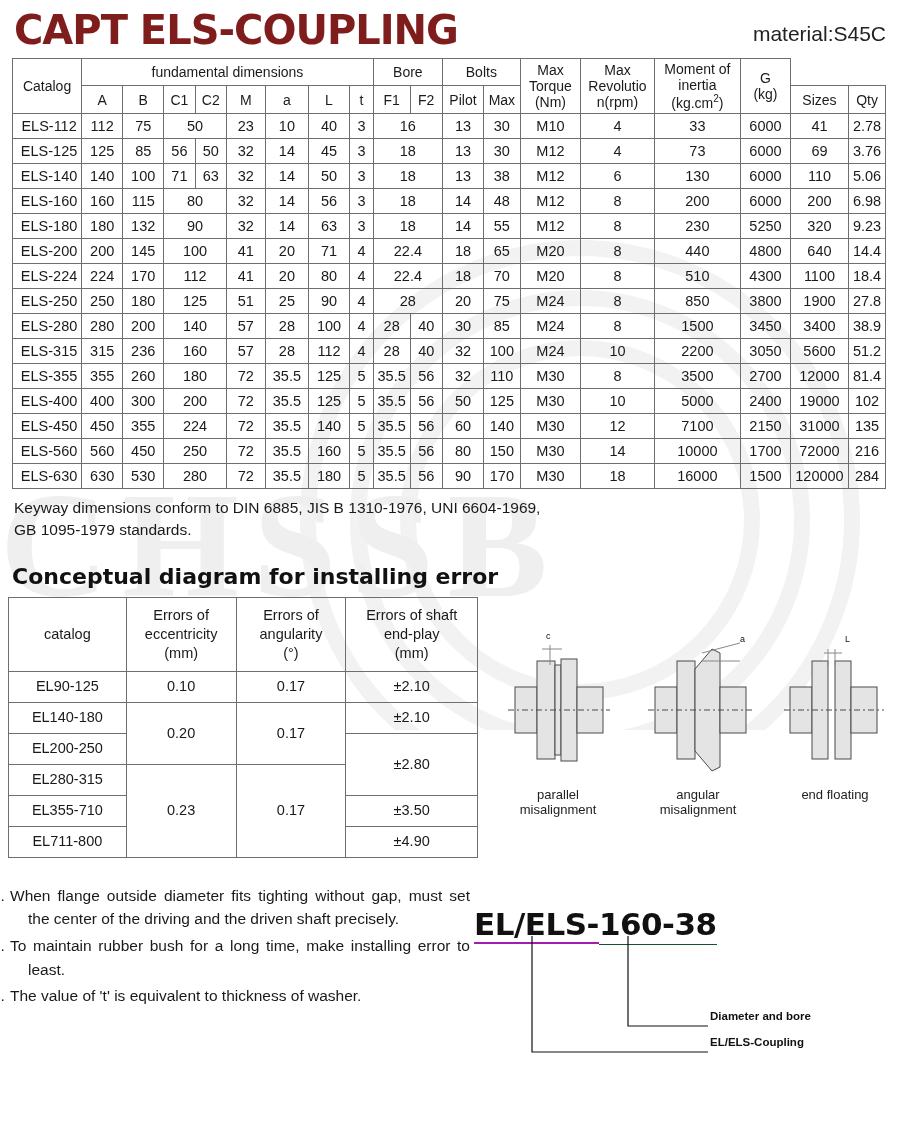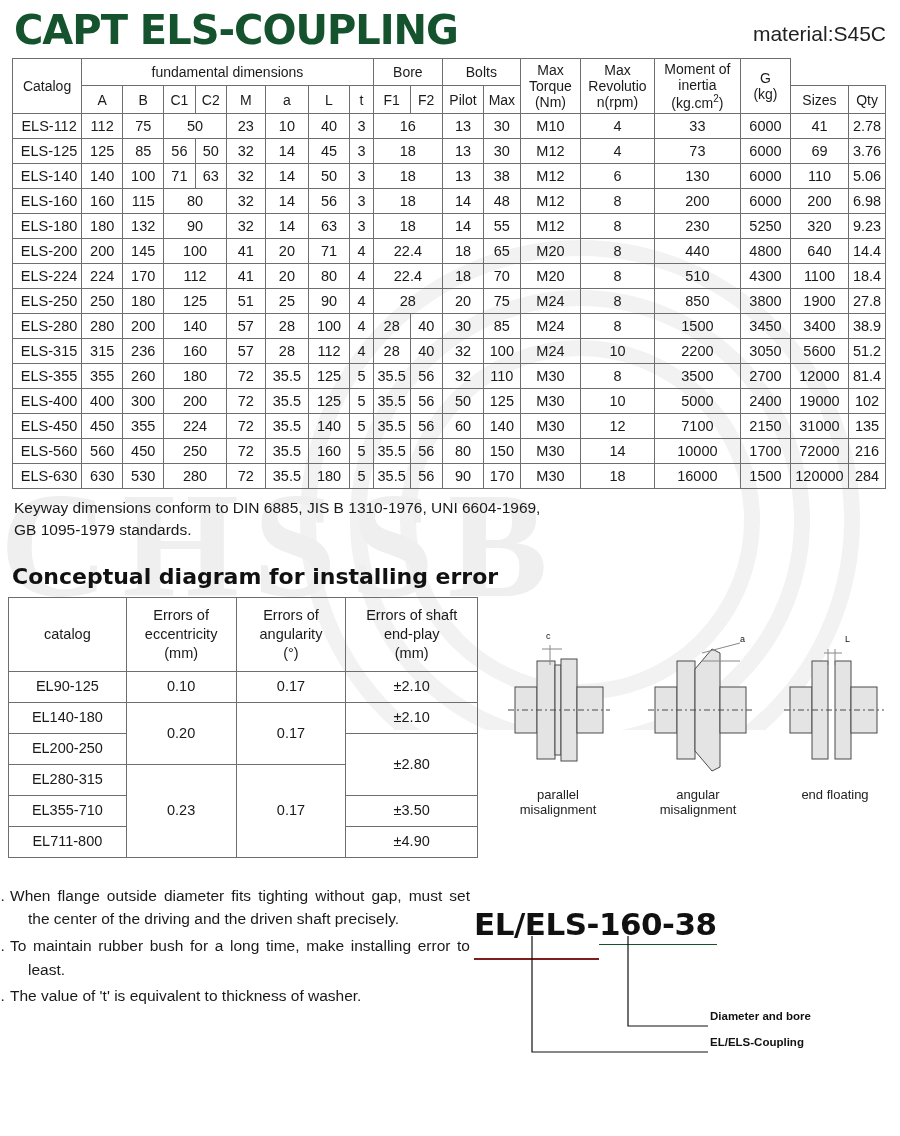--- a/index.html
+++ b/index.html
@@ -54,21 +54,21 @@
     display: flex;
     align-items: flex-end;
     justify-content: space-between;
     padding: 10px 14px 4px 14px;
   }
   .main-title {
     font-size: 40px;
     font-weight: bold;
     letter-spacing: -1px;
     font-family: "DejaVu Sans", sans-serif;
-    color: #14532d;
+    color: #7f1d1d;
     line-height: 1;
   }
   .material {
     font-size: 21px;
     color: #222;
     padding-bottom: 4px;
   }
 
   
   table.spec {
@@ -660,21 +660,21 @@
   <div class="bottom">
     <div class="bullets">
       <p><span class="idx">1.</span><span>When flange outside diameter fits tighting without gap, must set the center of the driving and the driven shaft precisely.</span></p>
       <p><span class="idx">2.</span><span>To maintain rubber bush for a long time, make installing error to least.</span></p>
       <p><span class="idx">3.</span><span>The value of 't' is equivalent to thickness of washer.</span></p>
     </div>
 
     <div class="expr">
       <div style="position:relative; height:170px;">
         <div class="expr-code">
-          <span style="border-bottom:2px solid #7f1d1d; padding-bottom:16px;">EL/ELS-</span><span style="border-bottom:1px solid #14532d; padding-bottom:2px;">160-38</span>
+          <span style="border-bottom:2px solid #a21caf; padding-bottom:0;">EL/ELS-</span><span style="border-bottom:1px solid #14532d; padding-bottom:2px;">160-38</span>
         </div>
         <svg class="expr-lines" width="420" height="170" viewBox="0 0 420 170">
           <g stroke="#111" fill="none" stroke-width="1.2">
             <path d="M158 42 L158 132 L238 132"></path>
             <path d="M62 42 L62 158 L238 158"></path>
           </g>
         </svg>
         <div class="leg" style="left:240px; top:126px;">Diameter and bore</div>
         <div class="leg" style="left:240px; top:152px;">EL/ELS-Coupling</div>
       </div>

